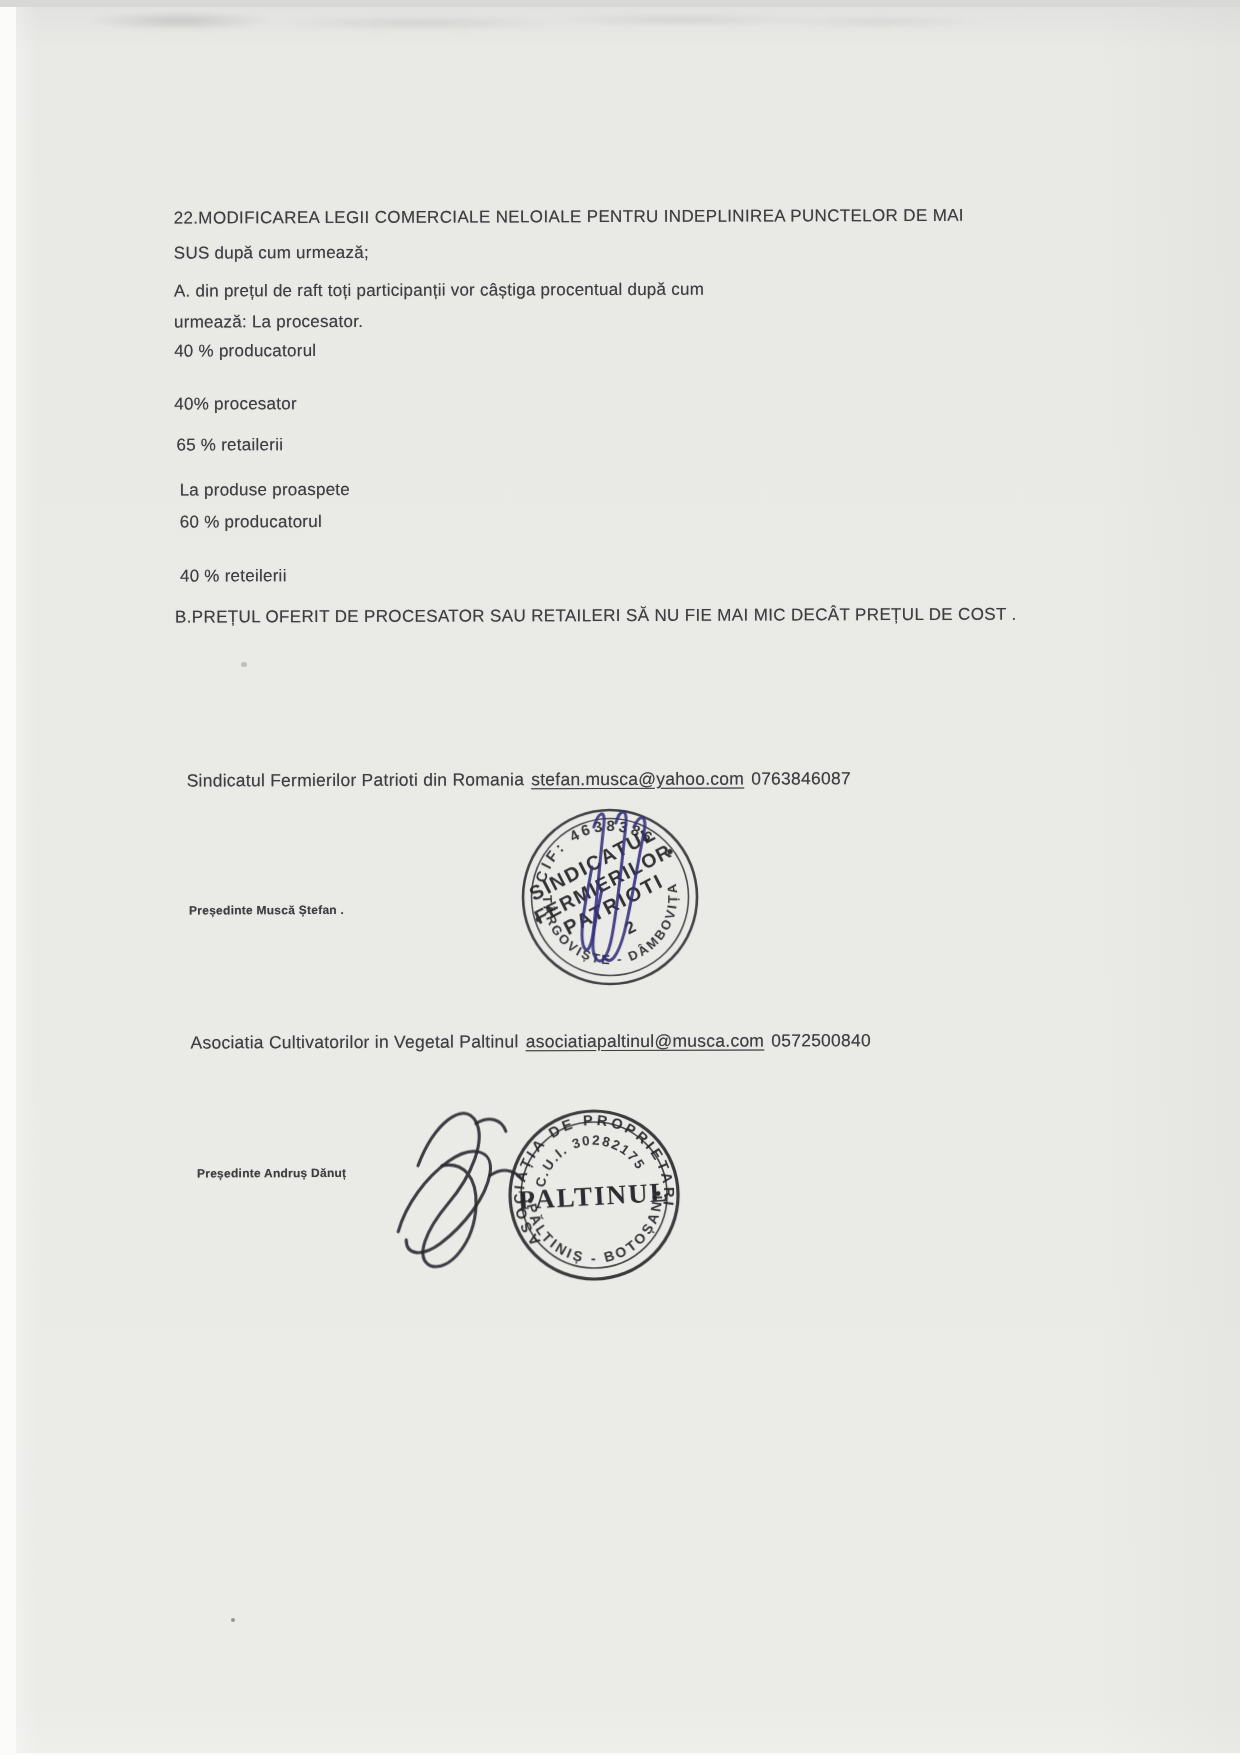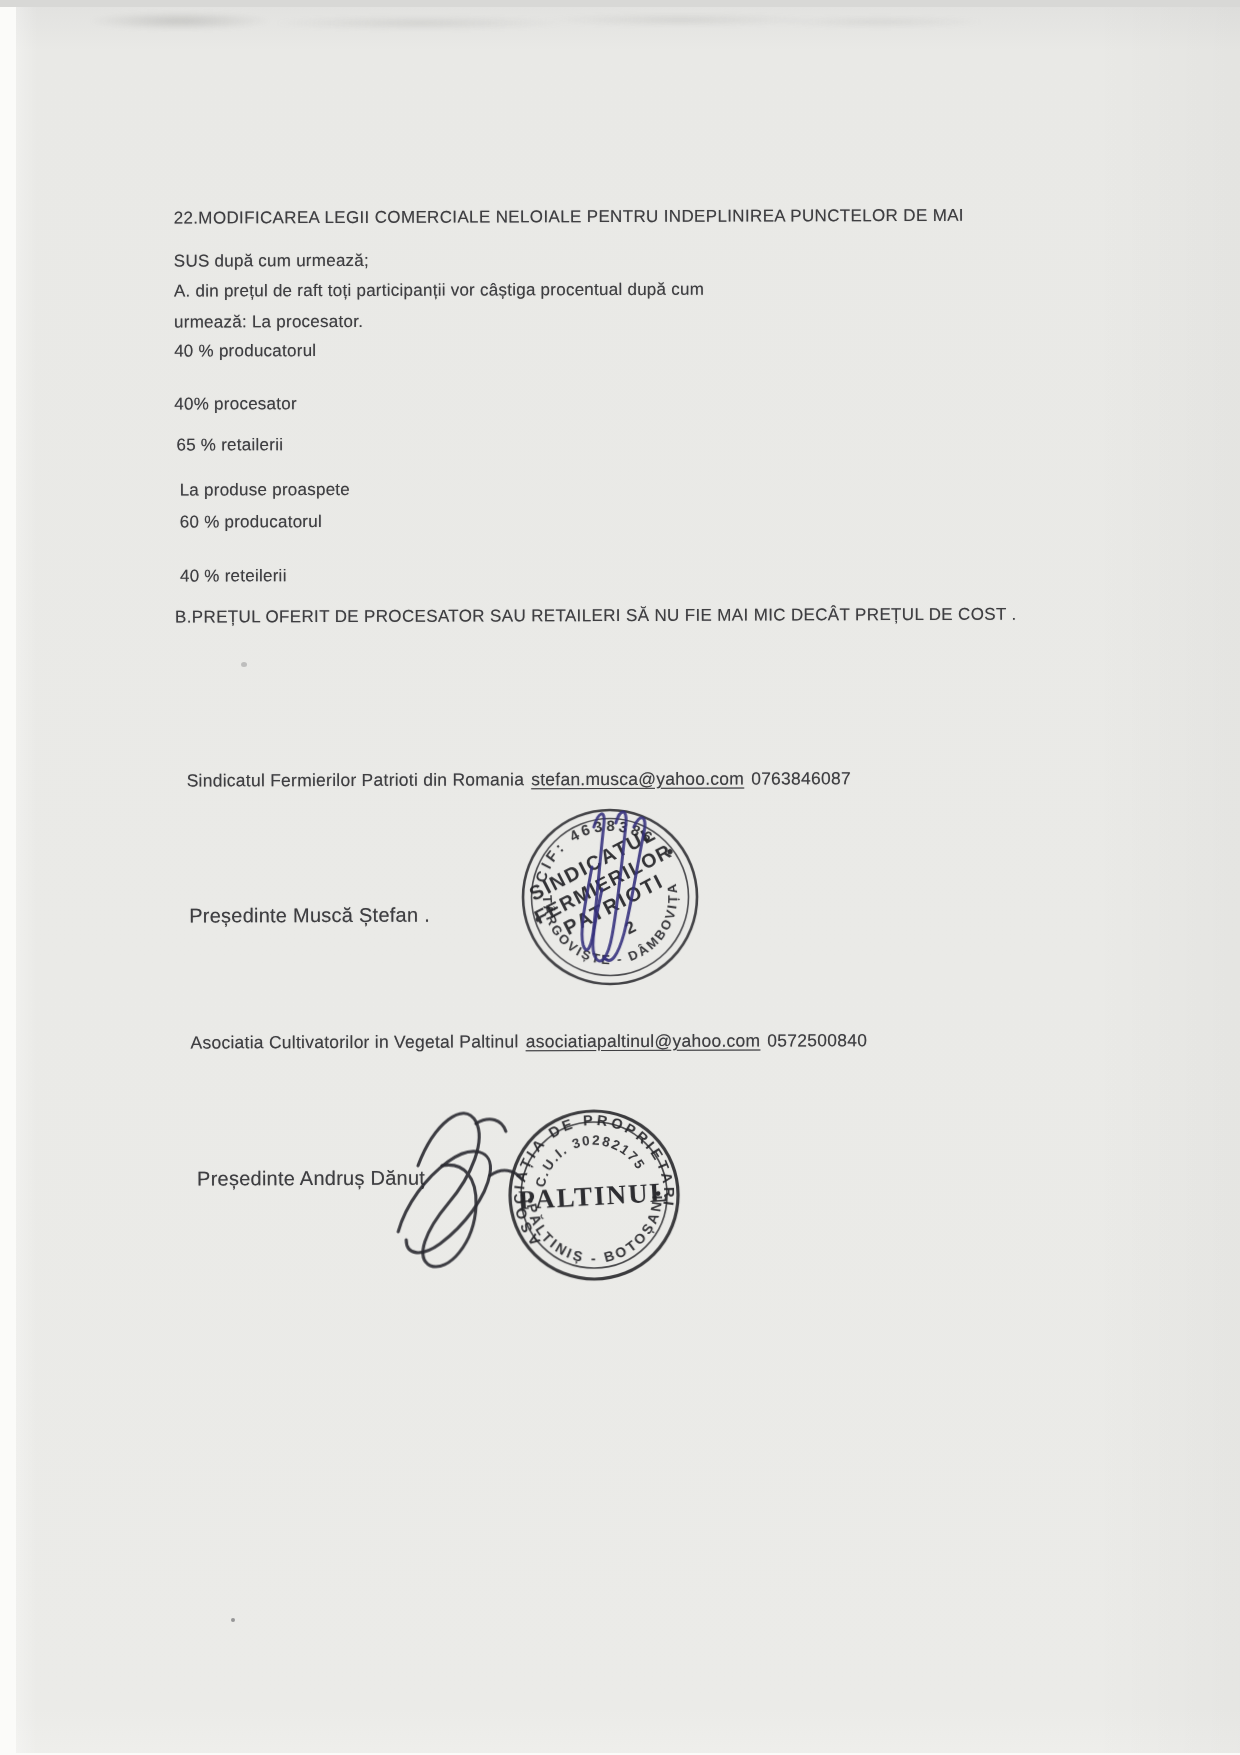--- a/index.html
+++ b/index.html
@@ -28,21 +28,21 @@
   .speck.s1{left:241px;top:655px;width:6px;height:5px;background:rgba(110,110,112,.35);}
   .speck.s2{left:231px;top:1611px;width:4px;height:4px;background:rgba(80,80,84,.55);}
   .content{position:absolute;inset:0;transform:rotate(-.2deg);}
   .ln{
     position:absolute;white-space:nowrap;
     font-weight:500;font-size:17px;line-height:1.25;
     color:#3e3e41;letter-spacing:.25px;
     text-shadow:0 0 .7px rgba(62,62,66,.5);
   }
   .ln.caps{letter-spacing:.35px;}
-  .ln.pres{font-weight:400;font-size:20px;}
+  .ln.pres{font-weight:700;font-size:12px;}
   .contact{font-size:17.5px;}
   .email{text-decoration:underline;text-underline-offset:3px;margin:0 7px;}
   .stamp{position:absolute;filter:blur(.3px);}
   .stamp text{fill:#232327;}
   .sig{fill:none;stroke-linecap:round;stroke-linejoin:round;}
   .sig.blue{stroke:#34307d;stroke-width:3;opacity:.88;}
   .sig.dark{stroke:#2a2a31;stroke-width:3.1;opacity:.9;}
 </style>
 </head>
 <body>
@@ -50,42 +50,42 @@
 <div class="page">
   <div class="smudge-top"></div>
   <div class="edge-left"></div>
   <div class="edge-bottom"></div>
   <div class="speck s1"></div>
   <div class="speck s2"></div>
 
   <div class="content">
 
     <div class="ln caps" style="left:176px;top:199px;">22.MODIFICAREA LEGII COMERCIALE NELOIALE PENTRU INDEPLINIREA PUNCTELOR DE MAI</div>
-    <div class="ln" style="left:176px;top:242px;">SUS după  cum urmează;</div>
+    <div class="ln" style="left:176px;top:234px;">SUS după  cum urmează;</div>
 
     <div class="ln" style="left:176px;top:272px;">A. din prețul de raft toți participanții vor câștiga procentual după cum</div>
     <div class="ln" style="left:176px;top:303px;">urmează: La procesator.</div>
 
     <div class="ln" style="left:176px;top:332px;">40 % producatorul</div>
     <div class="ln" style="left:176px;top:385px;">40% procesator</div>
     <div class="ln" style="left:178px;top:426px;">65 % retailerii</div>
     <div class="ln" style="left:181px;top:471px;text-align:center;">La produse proaspete</div>
     <div class="ln" style="left:181px;top:503px;">60 % producatorul</div>
     <div class="ln" style="left:181px;top:557px;">40 % reteilerii</div>
 
     <div class="ln caps" style="left:176px;top:598px;">B.PREȚUL OFERIT DE PROCESATOR SAU RETAILERI SĂ NU FIE MAI MIC DECÂT PREȚUL DE COST .</div>
 
     <div class="ln contact" style="left:187px;top:762px;">
       <span>Sindicatul Fermierilor Patrioti din Romania</span><span class="email">stefan.musca@yahoo.com</span><span>0763846087</span>
     </div>
 
     <div class="ln pres" style="left:189px;top:895px;">Președinte Muscă Ștefan .</div>
 
     <div class="ln contact" style="left:190px;top:1024px;">
-      <span>Asociatia Cultivatorilor in Vegetal Paltinul</span><span class="email">asociatiapaltinul@yahoo.com</span><span>0572500840</span>
+      <span>Asociatia Cultivatorilor in Vegetal Paltinul</span><span class="email">asociatiapaltinul@musca.com</span><span>0572500840</span>
     </div>
 
     <div class="ln pres" style="left:196px;top:1158px;">Președinte Andruș Dănuț</div>
 
     <svg class="stamp" style="left:500px;top:780px;" width="220" height="220" viewBox="-110 -110 220 220">
       <circle cx="0" cy="0" r="87" fill="none" stroke="#26262a" stroke-width="2.6" opacity=".85"></circle>
       <circle cx="0" cy="0" r="78.5" fill="none" stroke="#26262a" stroke-width="1.6" opacity=".8"></circle>
       <path id="s1top" d="M -62,22.6 A 66,66 0 1 1 62,22.6" fill="none"></path>
       <path id="s1bot" d="M -60.7,-28.3 A 67,67 0 1 0 60.7,-28.3" fill="none"></path>
       <g transform="rotate(-20)" opacity=".9">

